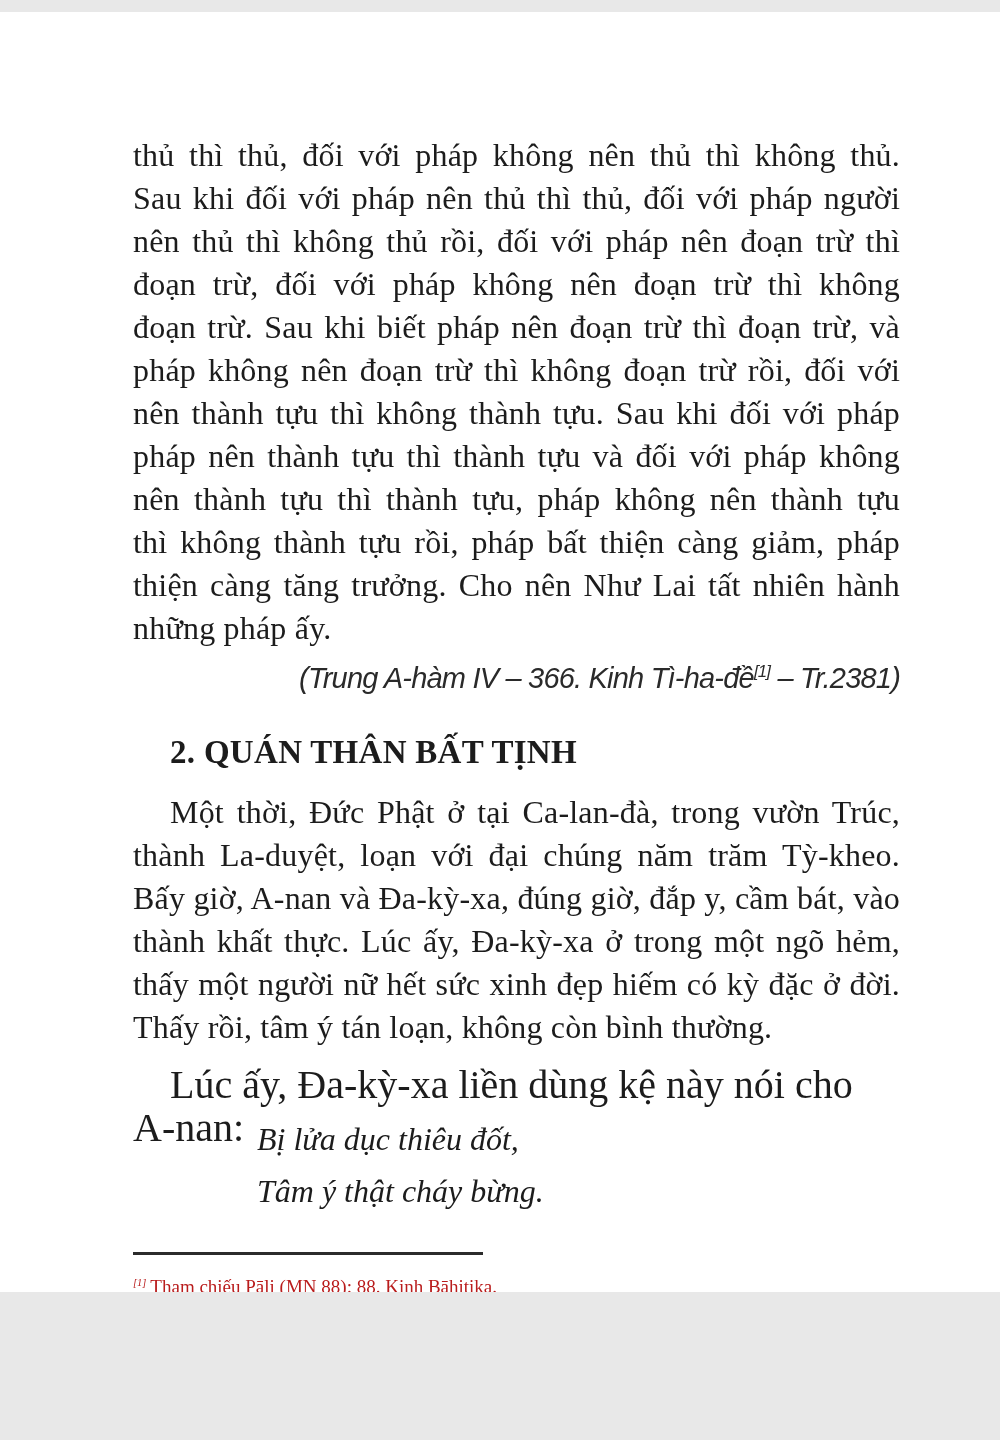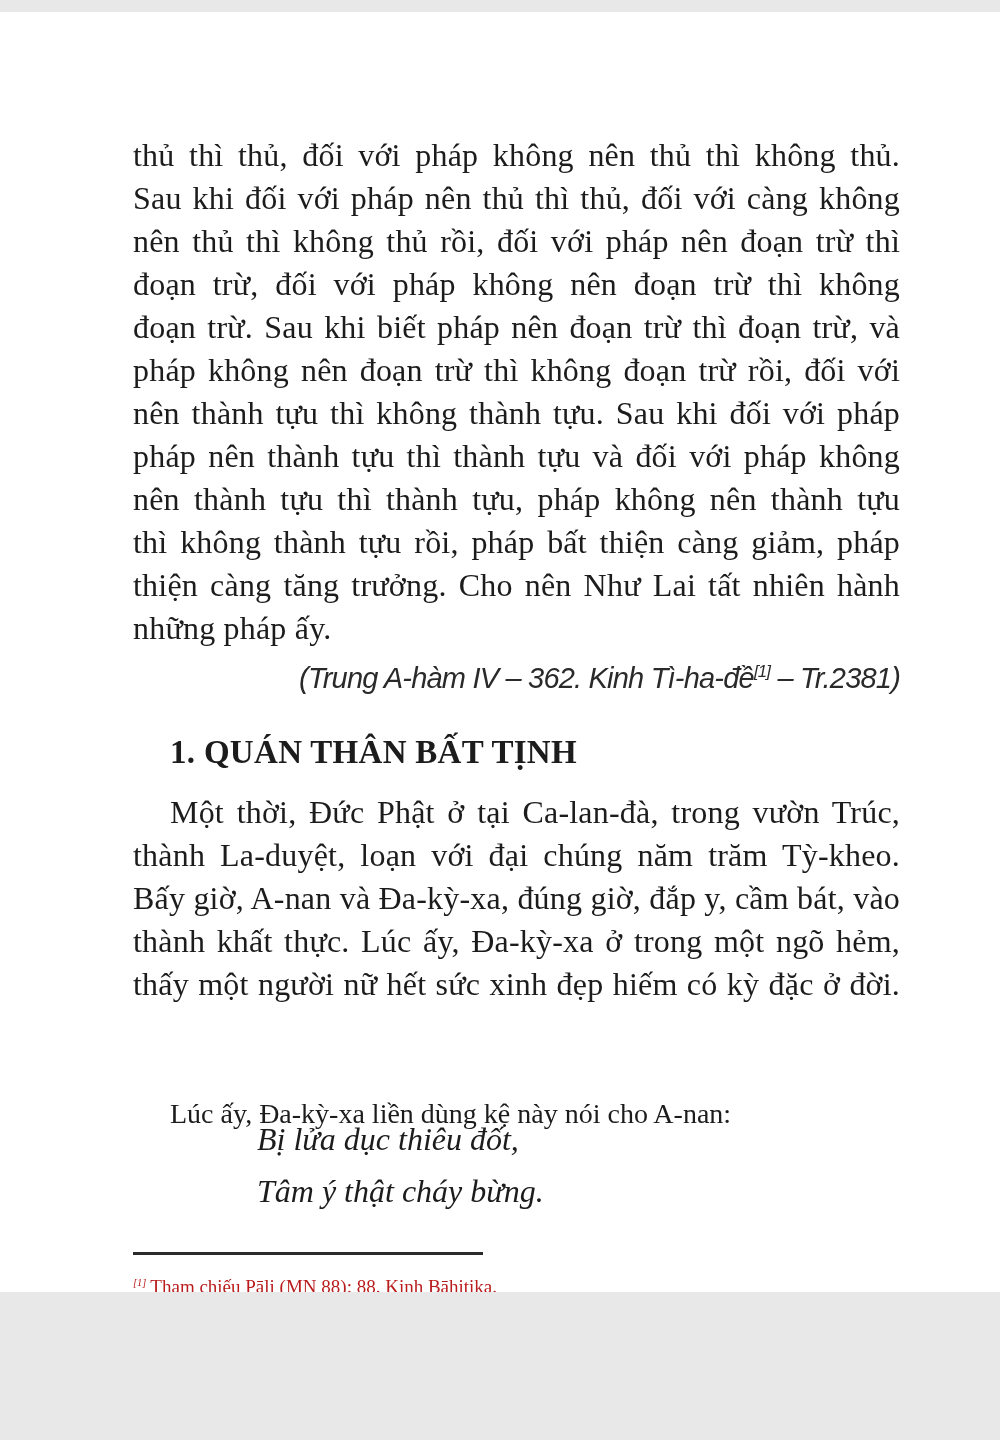--- a/index.html
+++ b/index.html
@@ -52,22 +52,22 @@
 
   .heading {
     top: 722px;
     padding-left: 37px;
     font-size: 33px;
     font-weight: 700;
     letter-spacing: 0.3px;
   }
 
   .p3 {
-    top: 1080px;
-    font-size: 28px;
+    top: 1051px;
+    font-size: 40px;
     line-height: 43px;
     text-indent: 37px;
   }
 
   .verse {
     top: 1101px;
     left: 257px;
     width: 500px;
     font-style: italic;
     font-size: 32px;
@@ -149,45 +149,46 @@
     margin-bottom: 4px;
   }
 </style>
 </head>
 <body>
 
 <div class="page">
 
   <section class="block para p1">
     <div class="line">thủ thì thủ, đối với pháp không nên thủ thì không thủ.</div>
-    <div class="line">Sau khi đối với pháp nên thủ thì thủ, đối với càng không</div>
+    <div class="line">Sau khi đối với pháp nên thủ thì thủ, đối với pháp người</div>
     <div class="line">nên thủ thì không thủ rồi, đối với pháp nên đoạn trừ thì</div>
     <div class="line">đoạn trừ, đối với pháp không nên đoạn trừ thì không</div>
     <div class="line">đoạn trừ. Sau khi biết pháp nên đoạn trừ thì đoạn trừ, và</div>
     <div class="line">pháp không nên đoạn trừ thì không đoạn trừ rồi, đối với</div>
     <div class="line">nên thành tựu thì không thành tựu. Sau khi đối với pháp</div>
     <div class="line">pháp nên thành tựu thì thành tựu và đối với pháp không</div>
     <div class="line">nên thành tựu thì thành tựu, pháp không nên thành tựu</div>
     <div class="line">thì không thành tựu rồi, pháp bất thiện càng giảm, pháp</div>
     <div class="line">thiện càng tăng trưởng. Cho nên Như Lai tất nhiên hành</div>
     <div class="line lastline">những pháp ấy.</div>
   </section>
 
   <div class="block citation">
-    <span>(Trung A-hàm IV – 362. Kinh Tì-ha-đề</span><sup>[1]</sup><span> – Tr.2381)</span>
-  </div>
-
-  <h2 class="block heading">1. QUÁN THÂN BẤT TỊNH</h2>
+    <span>(Trung A-hàm IV – 366. Kinh Tì-ha-đề</span><sup>[1]</sup><span> – Tr.2381)</span>
+  </div>
+
+  <h2 class="block heading">2. QUÁN THÂN BẤT TỊNH</h2>
 
   <section class="block para p2">
     <div class="line firstindent">Một thời, Đức Phật ở tại Ca-lan-đà, trong vườn Trúc,</div>
     <div class="line">thành La-duyệt, loạn với đại chúng năm trăm Tỳ-kheo.</div>
     <div class="line">Bấy giờ, A-nan và Đa-kỳ-xa, đúng giờ, đắp y, cầm bát, vào</div>
     <div class="line">thành khất thực. Lúc ấy, Đa-kỳ-xa ở trong một ngõ hẻm,</div>
     <div class="line">thấy một người nữ hết sức xinh đẹp hiếm có kỳ đặc ở đời.</div>
+    <div class="line lastline">Thấy rồi, tâm ý tán loạn, không còn bình thường.</div>
   </section>
 
   <p class="block p3">Lúc ấy, Đa-kỳ-xa liền dùng kệ này nói cho A-nan:</p>
 
   <div class="verse block">
     <div>Bị lửa dục thiêu đốt,</div>
     <div>Tâm ý thật cháy bừng.</div>
   </div>
 
   <div class="block fnrule"></div>

